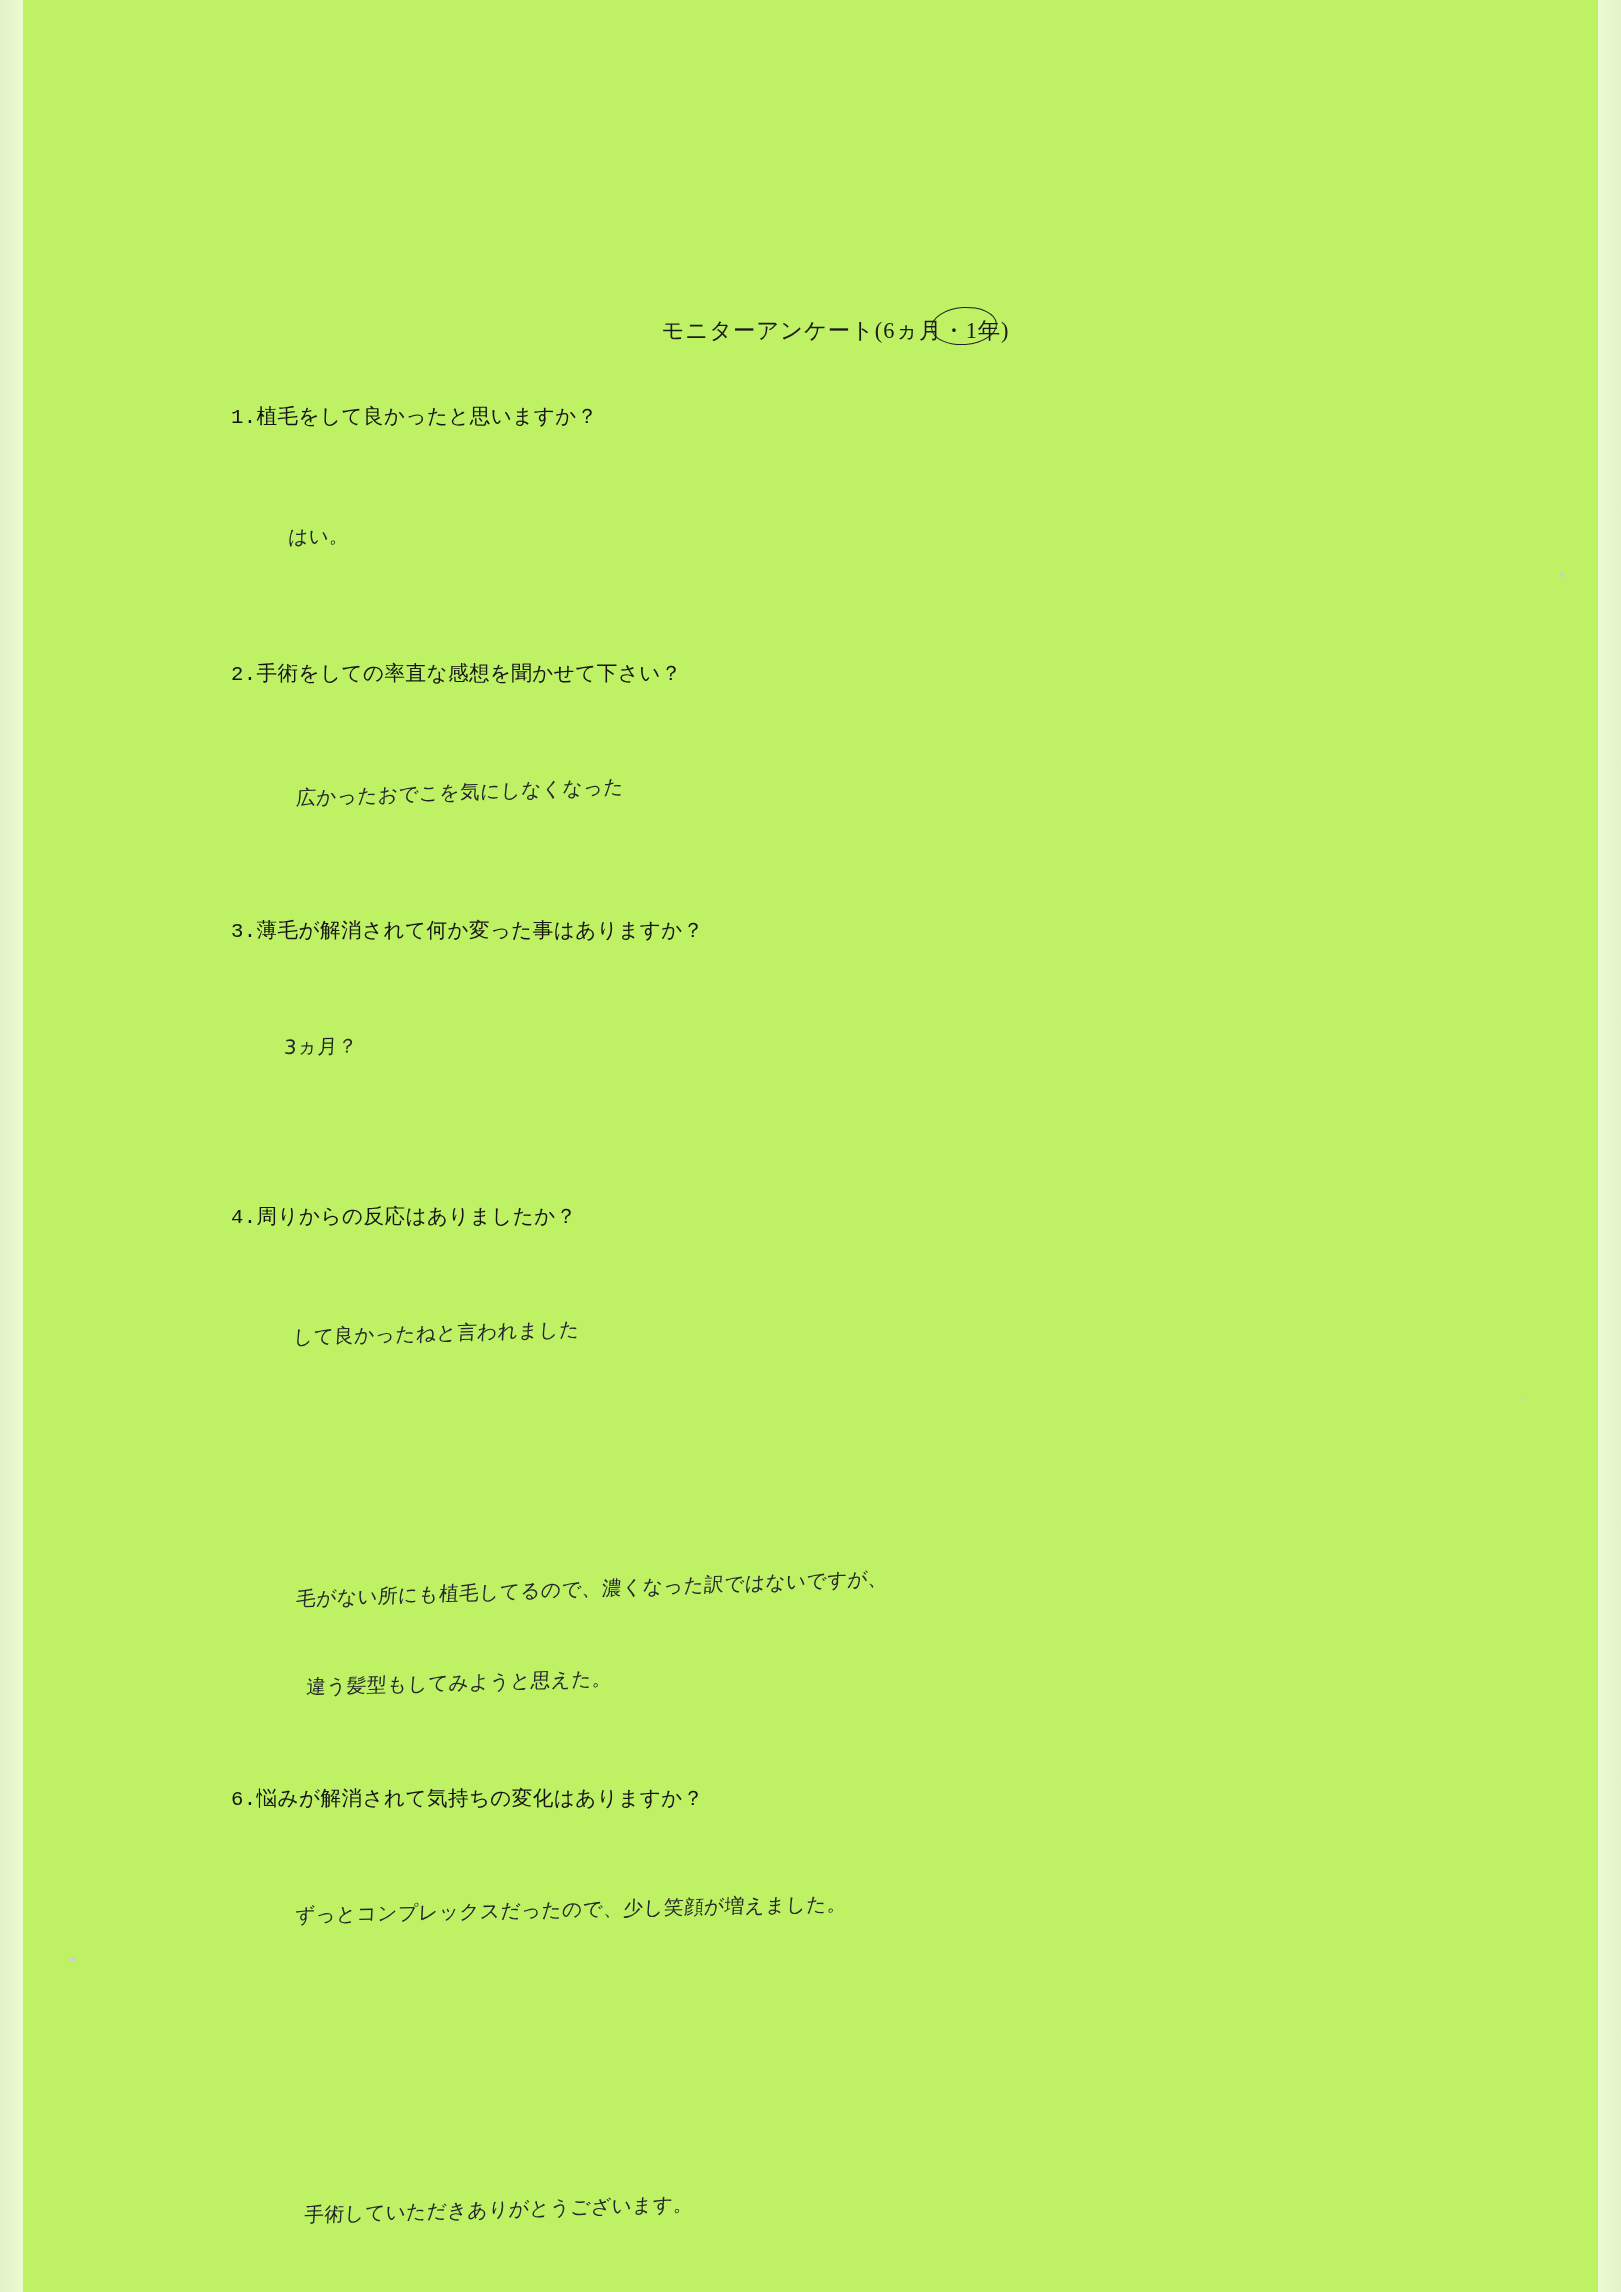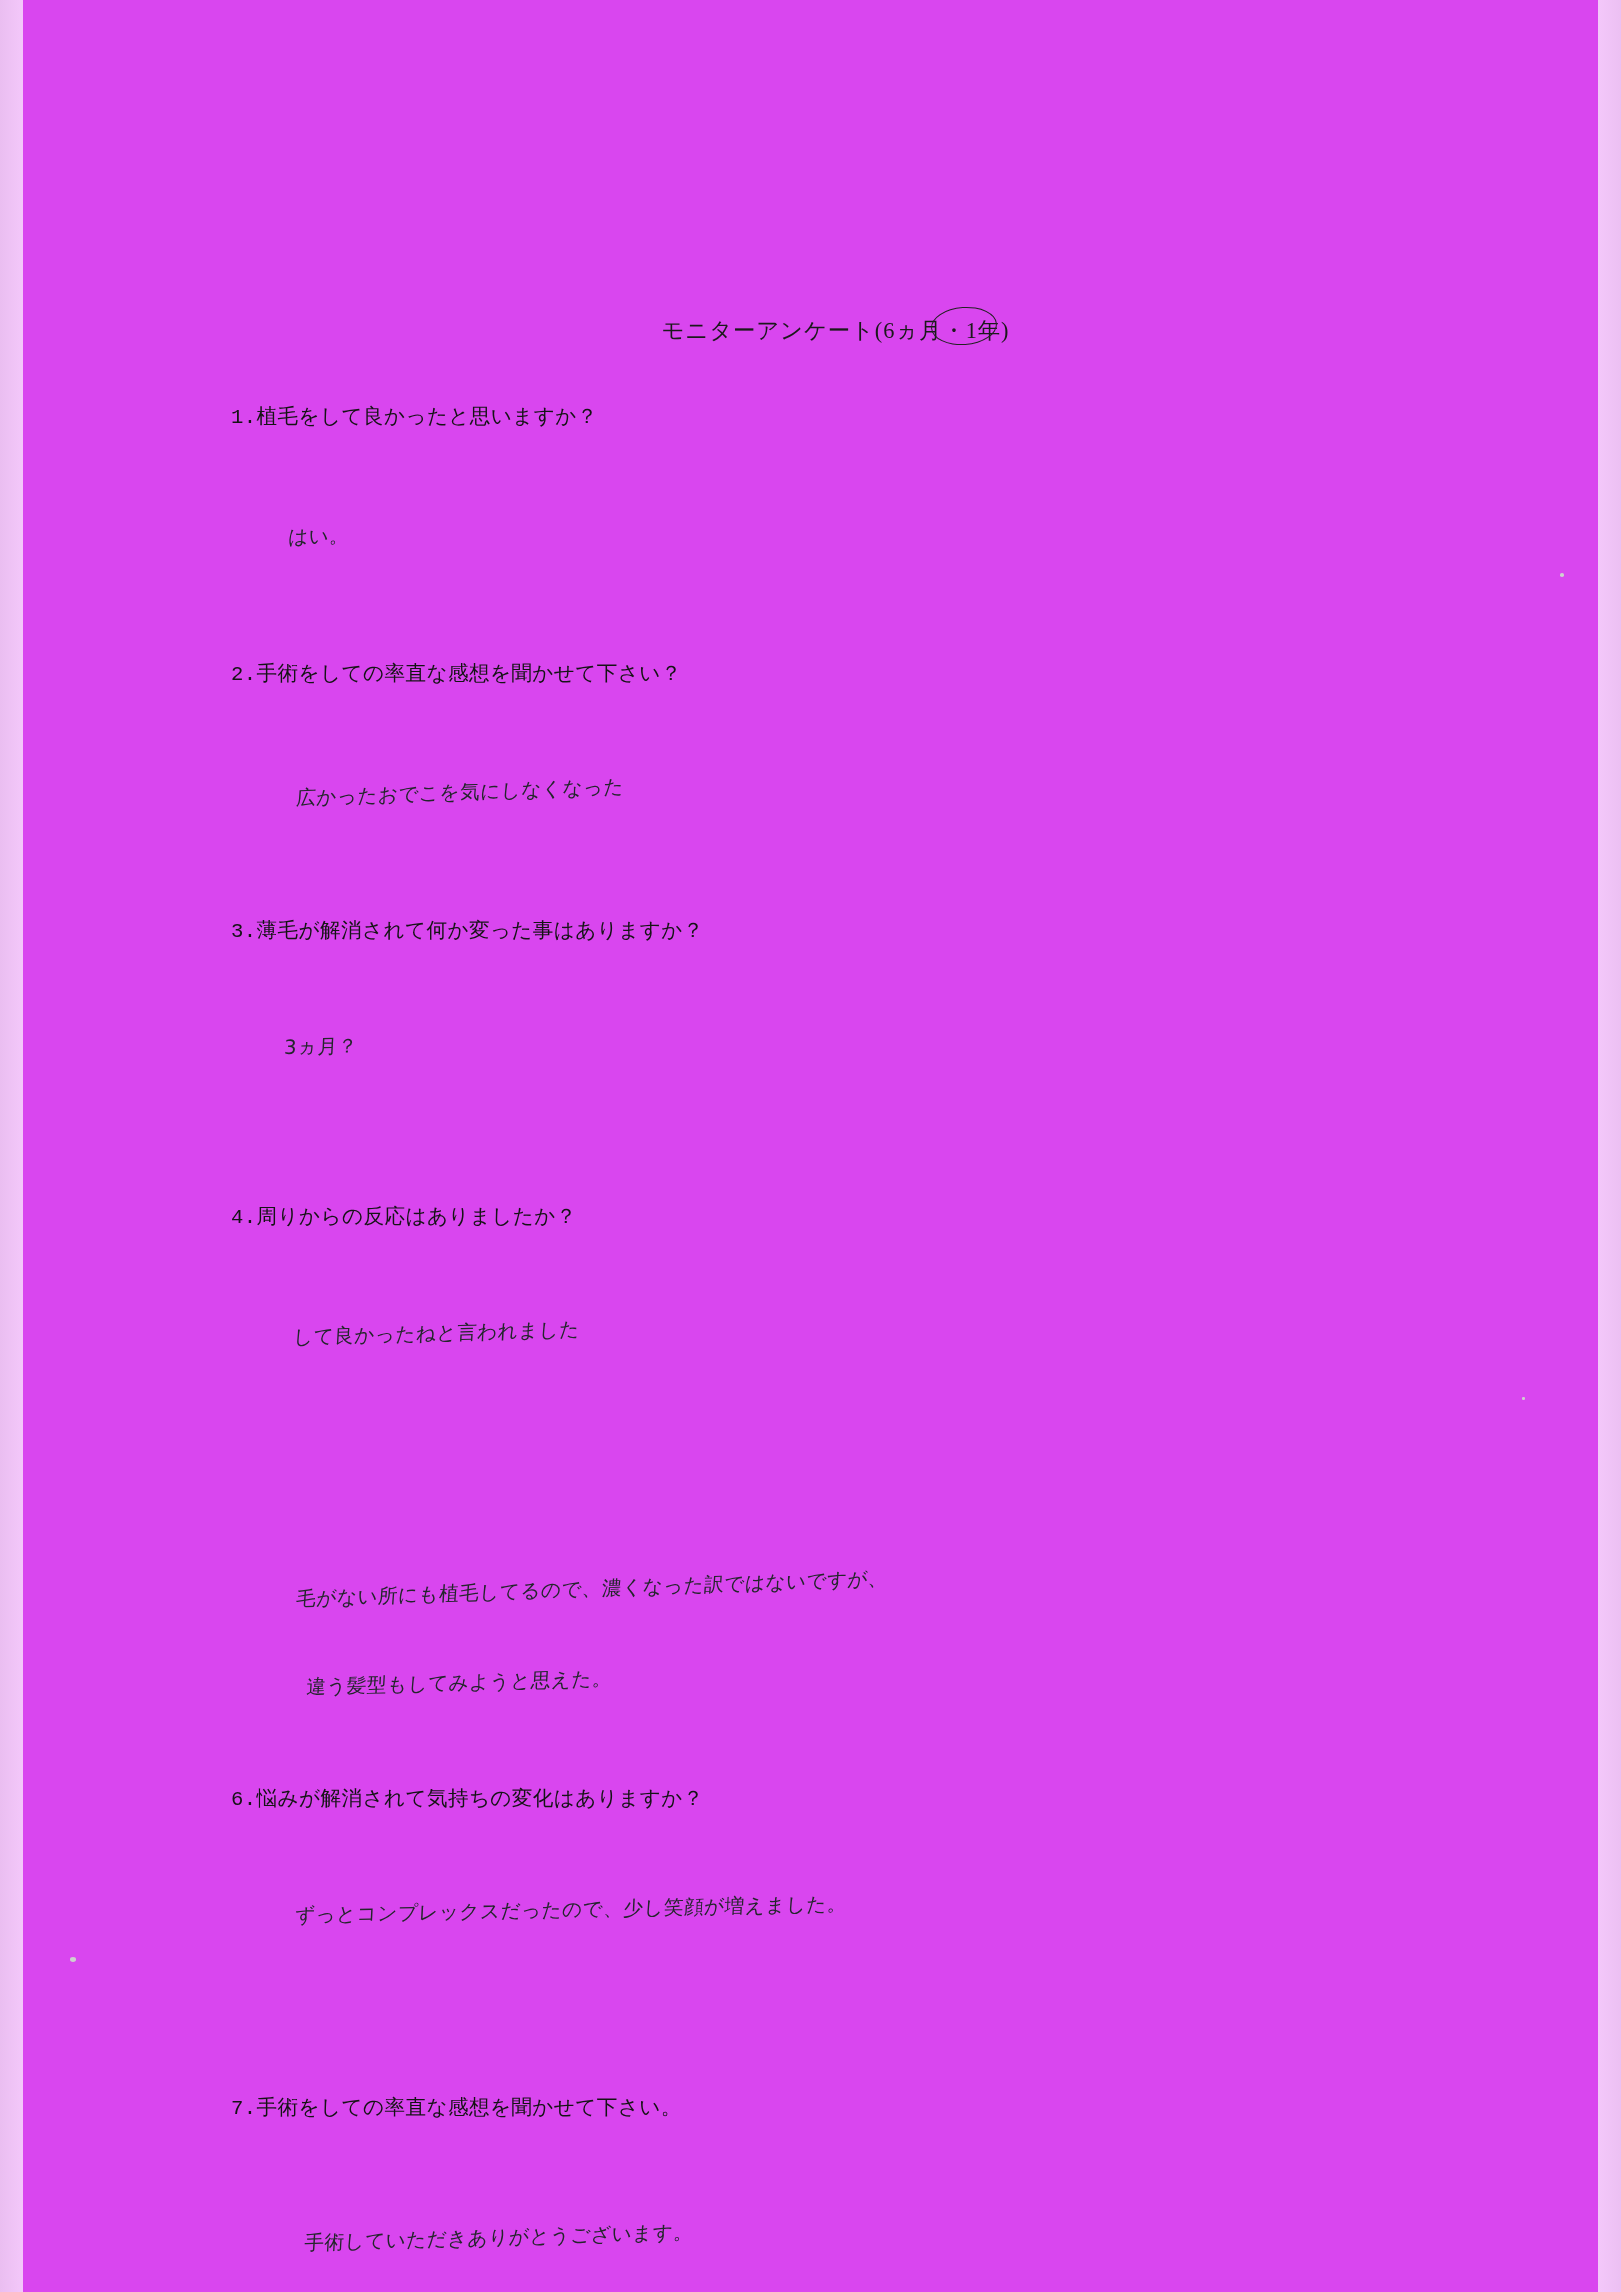--- a/index.html
+++ b/index.html
@@ -13,21 +13,21 @@
     position: relative;
     font-family: "Liberation Serif", serif;
     color: #1a1a1a;
     overflow: hidden;
   }
 
   
   .sheet {
     position: absolute;
     inset: 0;
-    background: #d946ef;
+    background: #bef264;
   }
 
   
   .scan-edge-left {
     position: absolute;
     left: 0; top: 0;
     width: 23px; height: 100%;
     background: linear-gradient(to right, #f1f1f1, #ffffff);
     opacity: .7;
   }
@@ -192,23 +192,20 @@
       <div class="sp-sm"></div>
       <div class="answer" style="margin-left:63px;">
         <span class="hw i3">ずっとコンプレックスだったので、少し笑顔が増えました。</span>
       </div>
     </div>
 
     <div class="sp-lg"></div>
     <div class="sp-sm"></div>
 
     <div class="qblock">
-      <p class="question">
-        <span>7.</span><span>手術をしての率直な感想を聞かせて下さい。</span>
-      </p>
       <div class="sp-sm"></div>
       <div class="answer" style="margin-left:56px; line-height:1.85;">
         <span class="hw i1" style="margin-left:16px;">手術していただきありがとうございます。</span>
         
         
         
         
       </div>
     </div>
 

